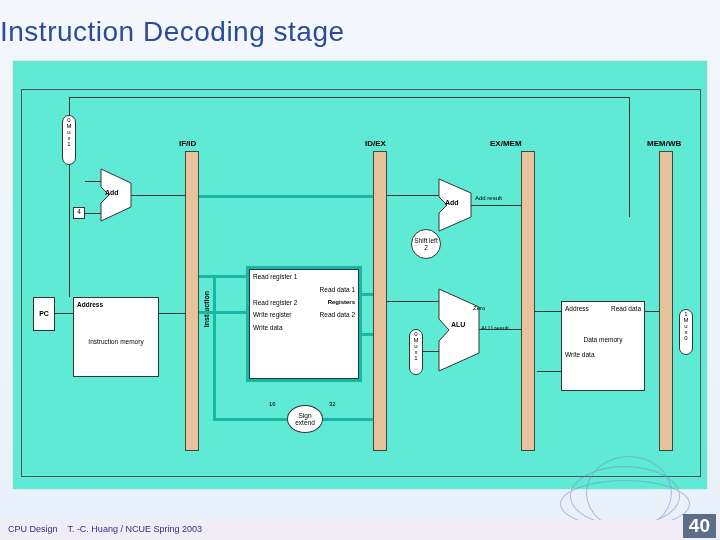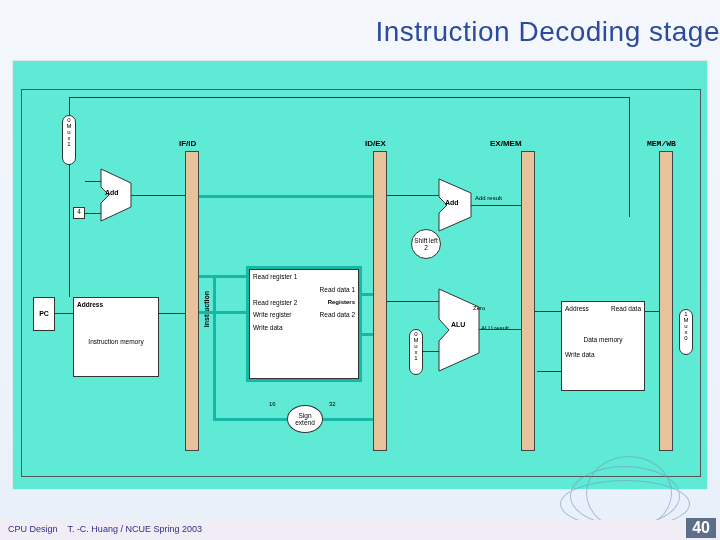--- a/index.html
+++ b/index.html
@@ -1,19 +1,19 @@
 <!DOCTYPE html>
 <html><head>
 <meta charset="utf-8">
 <style>
   * { box-sizing: border-box; margin: 0; padding: 0; }
   html, body { width: 720px; height: 540px; overflow: hidden; font-family: Arial, Helvetica, sans-serif; }
   body { background: linear-gradient(#f4f8fd, #e8f0fa); position: relative; }
 
-  .title { text-align: right; font-size: 28px; color: #2c4b9c; padding-top: 16px; letter-spacing: .5px; }
+  .title { text-align: left; font-size: 28px; color: #2c4b9c; padding-top: 16px; letter-spacing: .5px; }
   .canvas { position: absolute; left: 12px; top: 60px; width: 696px; height: 430px; background: #5eead4; border: 1px solid #e3e7ee; }
   .canvas svg { position: absolute; left: 0; top: 0; }
 
   
   .preg { position: absolute; width: 14px; background: #e6c39b; border: 1px solid #444; }
   .preg-label { position: absolute; font-size: 8px; font-weight: bold; color: #000; white-space: nowrap; }
 
   
   .blk { position: absolute; border: 1px solid #333; background: #fff; font-size: 7px; line-height: 1.1; padding: 3px; }
   .blk .lbl { font-weight: bold; }
@@ -30,21 +30,21 @@
   .v { position:absolute; width:1px; background:#333; }
 
   
   .hG { position:absolute; height:3px; background:#16b7a4; }
   .vG { position:absolute; width:3px; background:#16b7a4; }
 
   
   .frame { position:absolute; border:1px solid #555; }
 
   .footer { position:absolute; left:0; bottom:0; width:100%; height:20px; background:#f1edf7; font-size:9px; color:#2e2e88; padding:4px 8px; }
-  .footer .pg { position:absolute; right:4px; bottom:2px; background:#5d6e8a; color:#fff; font-size:16px; font-weight:bold; padding:1px 6px; }
+  .footer .pg { position:absolute; right:4px; bottom:2px; background:#5d6e8a; color:#fff; font-size:19px; font-weight:bold; padding:1px 6px; }
   .decor { position:absolute; right:40px; bottom:14px; width:120px; height:70px; pointer-events:none; opacity:.55; }
   .arc { position:absolute; border:1px solid #7a8fbe; border-radius:50%; background:transparent; }
 </style>
 </head>
 <body>
 
 <div class="title">Instruction Decoding stage</div>
 
 <div class="canvas">
 
@@ -145,21 +145,21 @@
       <span class="small">Read data</span>
     </div>
     <div style="height:24px"></div>
     <div class="small" style="text-align:center;">Data memory</div>
     <div style="margin-top:8px;">
       <span class="small">Write data</span>
     </div>
   </div>
 
   <div class="preg" style="left:646px; top:90px; height:300px;"></div>
-  <div class="preg-label" style="left:634px; top:78px;font-family:Liberation Mono, monospace;">MEM/WB</div>
+  <div class="preg-label" style="left:634px; top:78px;">MEM/WB</div>
 
   <div class="mux" style="left:666px; top:248px; height:46px;">
     <span>1</span>
     <span style="white-space:pre-line">M
 u
 x</span>
     <span>0</span>
   </div>
 
   <div class="v" style="left:56px; top:104px; height:132px;"></div>

